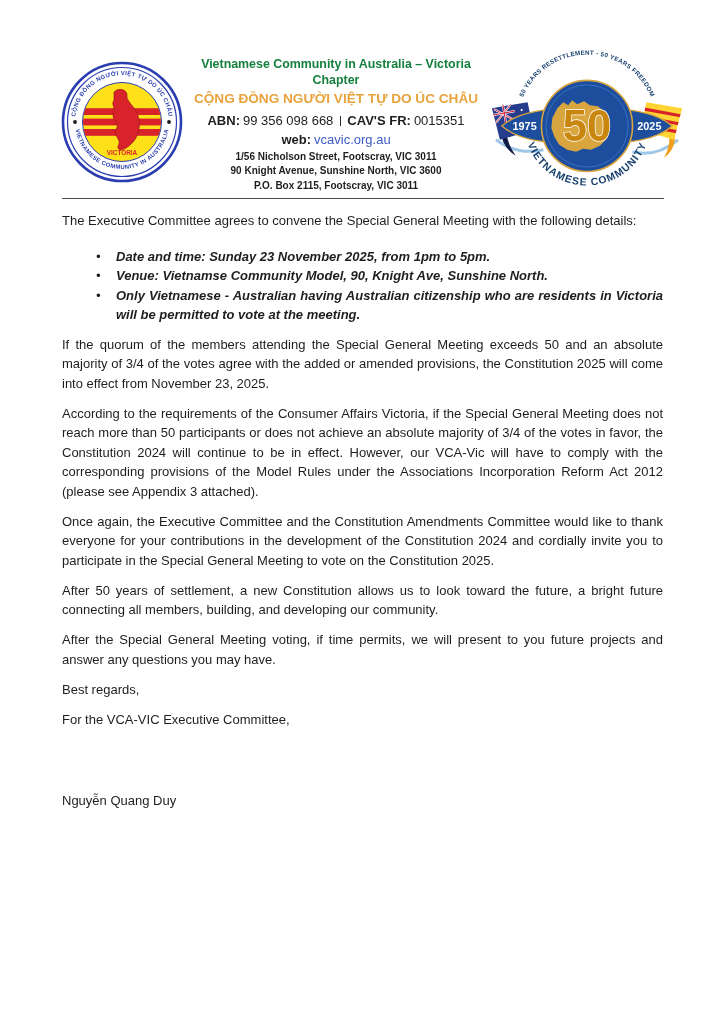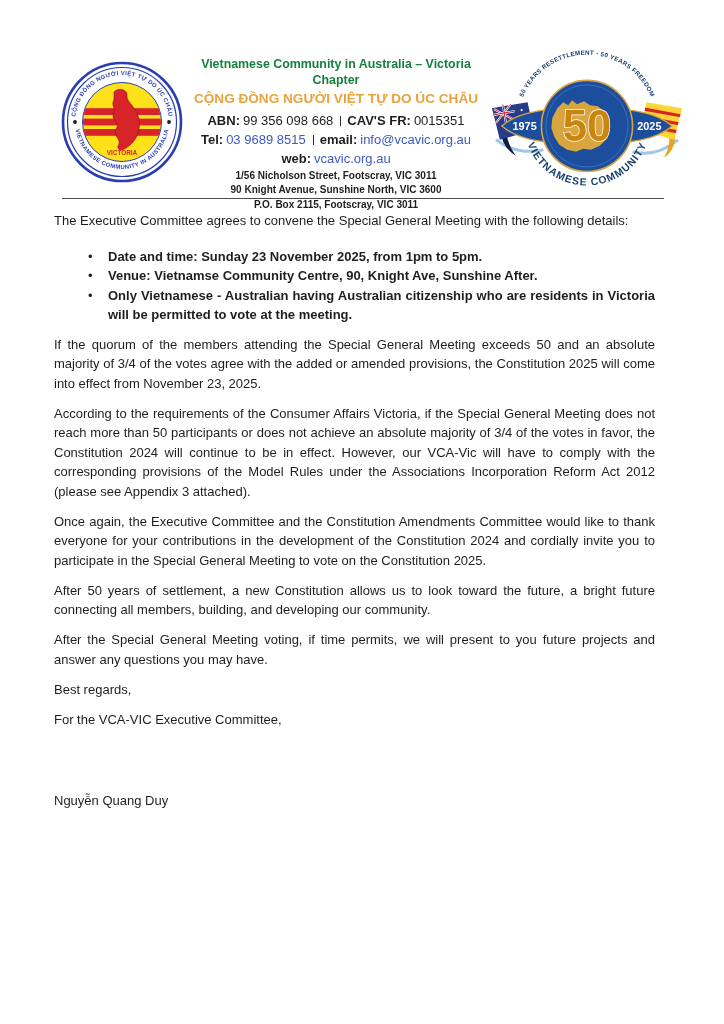--- a/index.html
+++ b/index.html
@@ -55,34 +55,35 @@
   .rule {
     position: absolute;
     top: 198px; left: 62px; right: 60px;
     border: none;
     border-top: 1px solid #4a4a4a;
   }
 
   
   .letter-body {
     position: absolute;
-    top: 211px; left: 54px;
+    top: 211px; left: 62px;
     width: 601px;
   }
   .letter-body p {
     font-size: 13px;
     line-height: 19.5px;
     text-align: justify;
     margin-bottom: 10.5px;
   }
   .no-justify { text-align: left !important; }
 
   ul.bullets {
     list-style: none;
     margin: 16px 0 10px 28px;
+    font-style: italic;
   }
   ul.bullets li {
     position: relative;
     font-weight: bold;
     font-size: 13px;
     line-height: 19.5px;
     padding-left: 26px;
     text-align: justify;
   }
   ul.bullets li::before {
@@ -136,23 +137,20 @@
 
     <div class="org-block">
       <div class="org-en">Vietnamese Community in Australia – Victoria</div>
       <div class="org-en">Chapter</div>
       <div class="org-vi">CỘNG ĐỒNG NGƯỜI VIỆT TỰ DO ÚC CHÂU</div>
 
       <div class="detail-line">
         <span class="b">ABN:</span><span>99 356 098 668</span><span class="vsep"></span><span class="b">CAV'S FR:</span><span>0015351</span>
       </div>
 
-      <div class="detail-line">
-        <span class="b">Tel:</span><span class="link">03 9689 8515</span><span class="vsep"></span><span class="b">email:</span><span class="link">info@vcavic.org.au</span>
-      </div>
 
       <div class="detail-line">
         <span class="b">web:</span><span class="link">vcavic.org.au</span>
       </div>
 
       <div class="addr-line">1/56 Nicholson Street, Footscray, VIC 3011</div>
       <div class="addr-line">90 Knight Avenue, Sunshine North, VIC 3600</div>
       <div class="addr-line">P.O. Box 2115, Footscray, VIC 3011</div>
     </div>
 
@@ -214,21 +212,21 @@
     </div>
   </header>
 
   <hr class="rule">
 
   <main class="letter-body">
     <p>The Executive Committee agrees to convene the Special General Meeting with the following details:</p>
 
     <ul class="bullets">
       <li>Date and time: Sunday 23 November 2025, from 1pm to 5pm.</li>
-      <li>Venue: Vietnamse Community Centre, 90, Knight Ave, Sunshine After.</li>
+      <li>Venue: Vietnamse Community Model, 90, Knight Ave, Sunshine North.</li>
       <li>Only Vietnamese - Australian having Australian citizenship who are residents in Victoria will be permitted to vote at the meeting.</li>
     </ul>
 
     <p>If the quorum of the members attending the Special General Meeting exceeds 50 and an absolute majority of 3/4 of the votes agree with the added or amended provisions, the Constitution 2025 will come into effect from November 23, 2025.</p>
     <p>According to the requirements of the Consumer Affairs Victoria, if the Special General Meeting does not reach more than 50 participants or does not achieve an absolute majority of 3/4 of the votes in favor, the Constitution 2024 will continue to be in effect. However, our VCA-Vic will have to comply with the corresponding provisions of the Model Rules under the Associations Incorporation Reform Act 2012 (please see Appendix 3 attached).</p>
     <p>Once again, the Executive Committee and the Constitution Amendments Committee would like to thank everyone for your contributions in the development of the Constitution 2024 and cordially invite you to participate in the Special General Meeting to vote on the Constitution 2025.</p>
     <p>After 50 years of settlement, a new Constitution allows us to look toward the future, a bright future connecting all members, building, and developing our community.</p>
     <p>After the Special General Meeting voting, if time permits, we will present to you future projects and answer any questions you may have.</p>
 
     <p class="closing-line no-justify">Best regards,</p>

